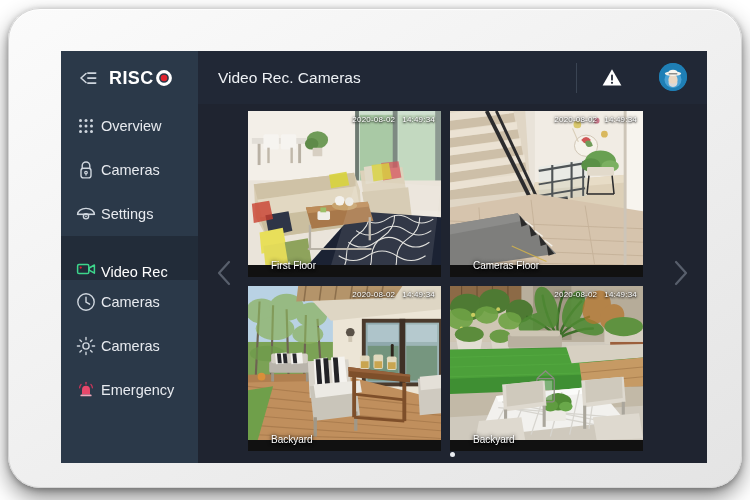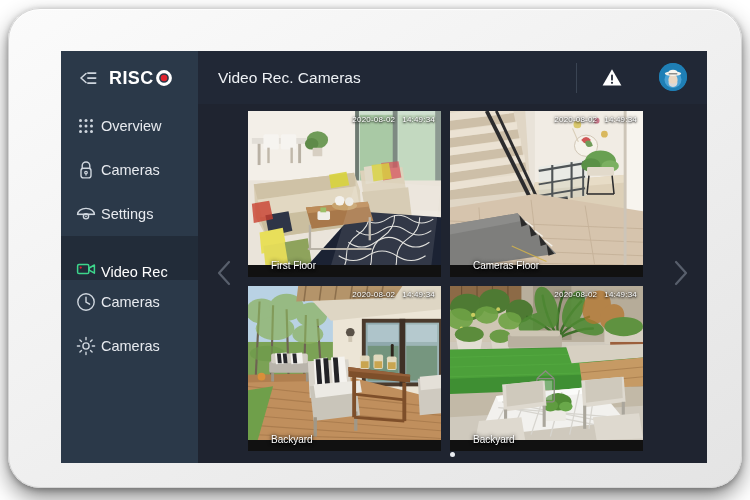--- a/index.html
+++ b/index.html
@@ -268,20 +268,30 @@
           <g fill="none" stroke="#cfd6de" stroke-width="1.4">
             <circle cx="11" cy="11" r="3.1"></circle>
             <path d="M11 2.4 v2.3 M11 17.3 v2.3 M19.6 11 h-2.3 M4.7 11 H2.4
                      M17.1 4.9 l-1.6 1.6 M6.5 15.5 l-1.6 1.6
                      M17.1 17.1 l-1.6-1.6 M6.5 6.5 L4.9 4.9" stroke-linecap="round"></path>
           </g>
         </svg>
         <span class="nav-label">Cameras</span>
       </div>
 
+      <div class="nav-item">
+        <svg class="nav-icon" viewBox="0 0 22 22">
+          <path d="M7 15.6 V10.8 a4 4 0 0 1 8 0 V15.6 Z" fill="#e8486b"></path>
+          <rect x="5.4" y="15.4" width="11.2" height="1.9" rx="0.9" fill="#f0a8bb"></rect>
+          <path d="M4.6 8.8 a5.6 5.6 0 0 1 1.5 -3.4" fill="none" stroke="#c8365a" stroke-width="1.3" stroke-linecap="round"></path>
+          <path d="M17.4 8.8 a5.6 5.6 0 0 0 -1.5 -3.4" fill="none" stroke="#c8365a" stroke-width="1.3" stroke-linecap="round"></path>
+          <path d="M11 5.1 V3.3" stroke="#c8365a" stroke-width="1.3" stroke-linecap="round"></path>
+        </svg>
+        <span class="nav-label">Emergency</span>
+      </div>
     </div>
 
     <div id="content">
 
       <svg class="carousel-arrow" id="arrow-prev" viewBox="0 0 26 30">
         <path d="M17 4 L7 15 L17 26" fill="none" stroke="#585f6c" stroke-width="2.2" stroke-linecap="round" stroke-linejoin="round"></path>
       </svg>
 
       <svg class="carousel-arrow" id="arrow-next" viewBox="0 0 26 30">
         <path d="M9 4 L19 15 L9 26" fill="none" stroke="#585f6c" stroke-width="2.2" stroke-linecap="round" stroke-linejoin="round"></path>

